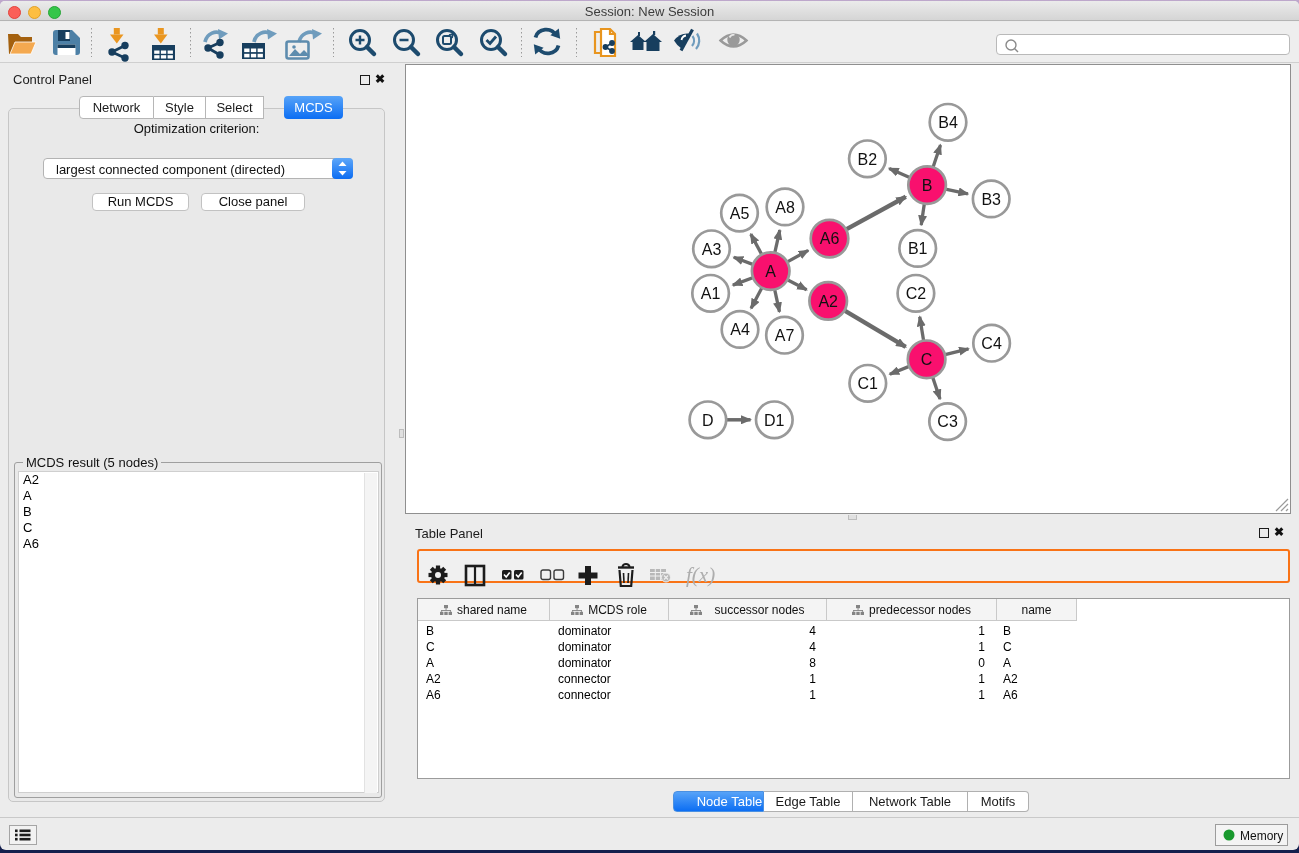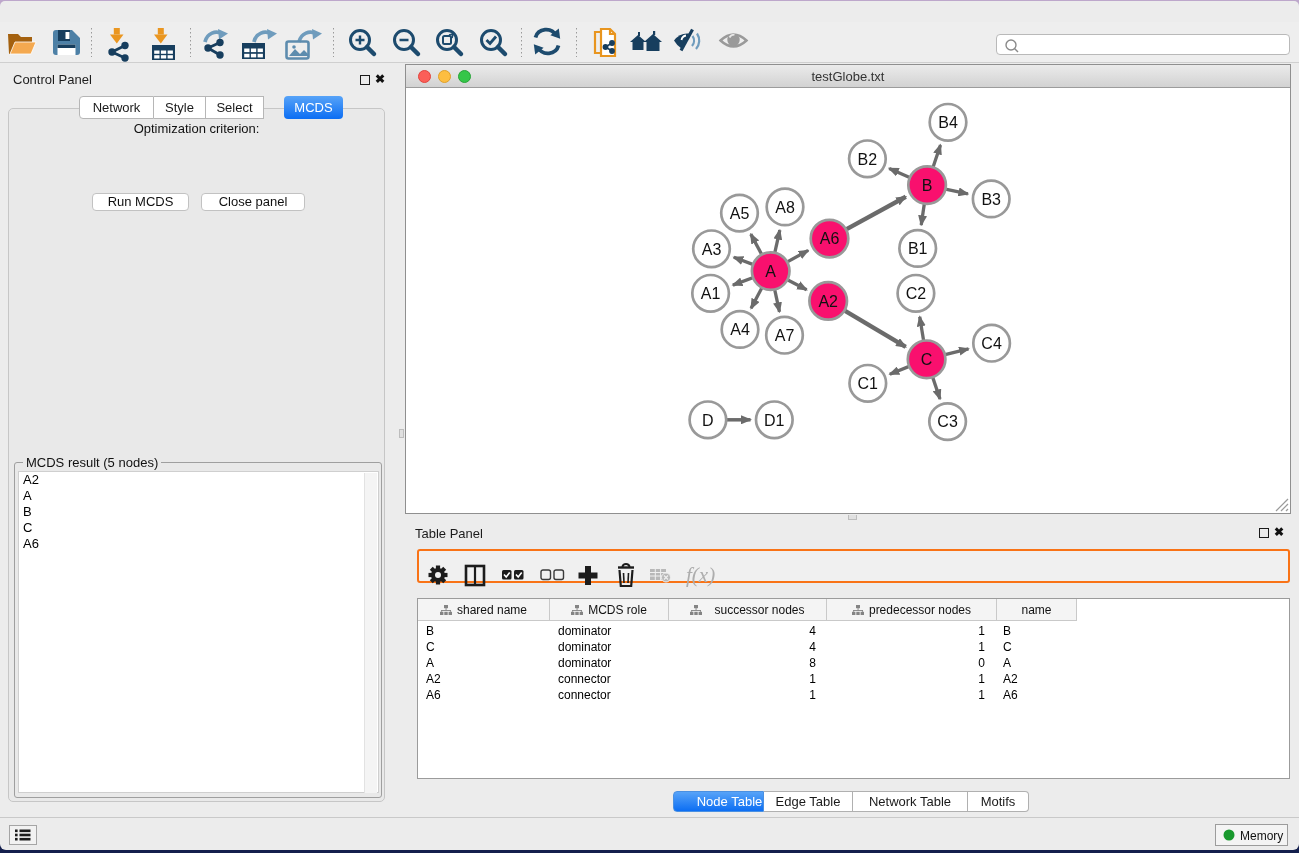--- a/index.html
+++ b/index.html
@@ -77,20 +77,26 @@
   .statusline { position:absolute; left:0; top:816px; width:100%; height:1px; background:#c9c9c9; }
   .listbtn { position:absolute; left:9px; top:824px; width:28px; height:20px; background:#f2f2f2;
              border:1px solid #a5a5a5; }
   .membtn { position:absolute; left:1215px; top:823px; width:73px; height:22px; background:#f4f4f4;
             border:1px solid #9c9c9c; font-size:12px; color:#111; }
 </style>
 </head>
 <body>
 <div class="purple"></div>
 <div class="app">
+  <div class="titlebar">
+    <div class="tl r"></div>
+      <div class="tl y"></div>
+    <div class="tl g" style="left:48px;background:#35c649;border:1px solid #27a437;"></div>
+    <div class="title">Session: New Session</div>
+  </div>
   <div class="toolbar" id="toolbar">
   <svg width="1299" height="40" xmlns="http://www.w3.org/2000/svg" style="position:absolute;left:0;top:0;">
 
     <g stroke="#9a9a9a" stroke-width="1" stroke-dasharray="1.5,2.5">
       <line x1="91.5" y1="6" x2="91.5" y2="35"></line>
           <line x1="190.5" y1="6" x2="190.5" y2="35"></line>
       <line x1="333.5" y1="6" x2="333.5" y2="35"></line>
           <line x1="521.5" y1="6" x2="521.5" y2="35"></line>
       <line x1="576.5" y1="6" x2="576.5" y2="35"></line>
     </g>
@@ -247,40 +253,41 @@
   <div class="maxbox" style="left:360px; top:74px;"></div>
   <div class="winbtn" style="left:375px; top:71px; font-weight:bold;">✖</div>
   <div class="pane"></div>
   <div class="tabs">
     <div class="tab first" style="width:75px;">Network</div>
     <div class="tab" style="width:52px;">Style</div>
     <div class="tab" style="width:58px;">Select</div>
     <div class="tab sel" style="width:59px;">MCDS</div>
   </div>
   <div class="optlabel">Optimization criterion:</div>
+  <div class="dropdown">
+    <div class="dd-text">largest connected component (directed)</div>
+    <div class="dd-cap"><svg width="21" height="21">
+      <path d="M6.5,8 L10.5,3.5 L14.5,8 z" fill="#fff"></path>
+      <path d="M6.5,13 L10.5,17.5 L14.5,13 z" fill="#fff"></path>
+    </svg></div>
+  </div>
   <div class="btn" style="left:92px; top:192px; width:97px;">Run MCDS</div>
   <div class="btn" style="left:201px; top:192px; width:104px;">Close panel</div>
   <div class="fieldset">
     <div class="legend">MCDS result (5 nodes)</div>
     <div class="listbox">
       <div class="item">A2</div>
         <div class="item">A</div>
         <div class="item">B</div>
       <div class="item">C</div>
         <div class="item">A6</div>
       <div class="scrolltrack"></div>
     </div>
   </div>
   <div class="netwin">
-    <div class="net-titlebar">
-      <div class="tl r" style="left:12px; top:5px;"></div>
-      <div class="tl y" style="left:32px; top:5px;"></div>
-      <div class="tl" style="left:52px; top:5px; background:#35c649; border:1px solid #27a437;"></div>
-      <div class="net-title">testGlobe.txt</div>
-    </div>
     <div id="graph">
         <svg width="884" height="425" style="position:absolute;left:0;top:24px;" xmlns="http://www.w3.org/2000/svg">
 <defs>
             <marker id="arr" markerWidth="11" markerHeight="9" refX="9.5" refY="4.5" orient="auto" markerUnits="userSpaceOnUse">
               <path d="M0,0 L11,4.5 L0,9 z" fill="#6b6b6b"></path>
             </marker>
           </defs>
 <line x1="352.7" y1="186.5" x2="326.9" y2="196.1" stroke="#6b6b6b" stroke-width="3.3" marker-end="url(#arr)"></line>
 <line x1="352.7" y1="177.6" x2="327.8" y2="168.2" stroke="#6b6b6b" stroke-width="3.3" marker-end="url(#arr)"></line>
 <line x1="358.7" y1="193.4" x2="345.1" y2="219.3" stroke="#6b6b6b" stroke-width="3.3" marker-end="url(#arr)"></line>

